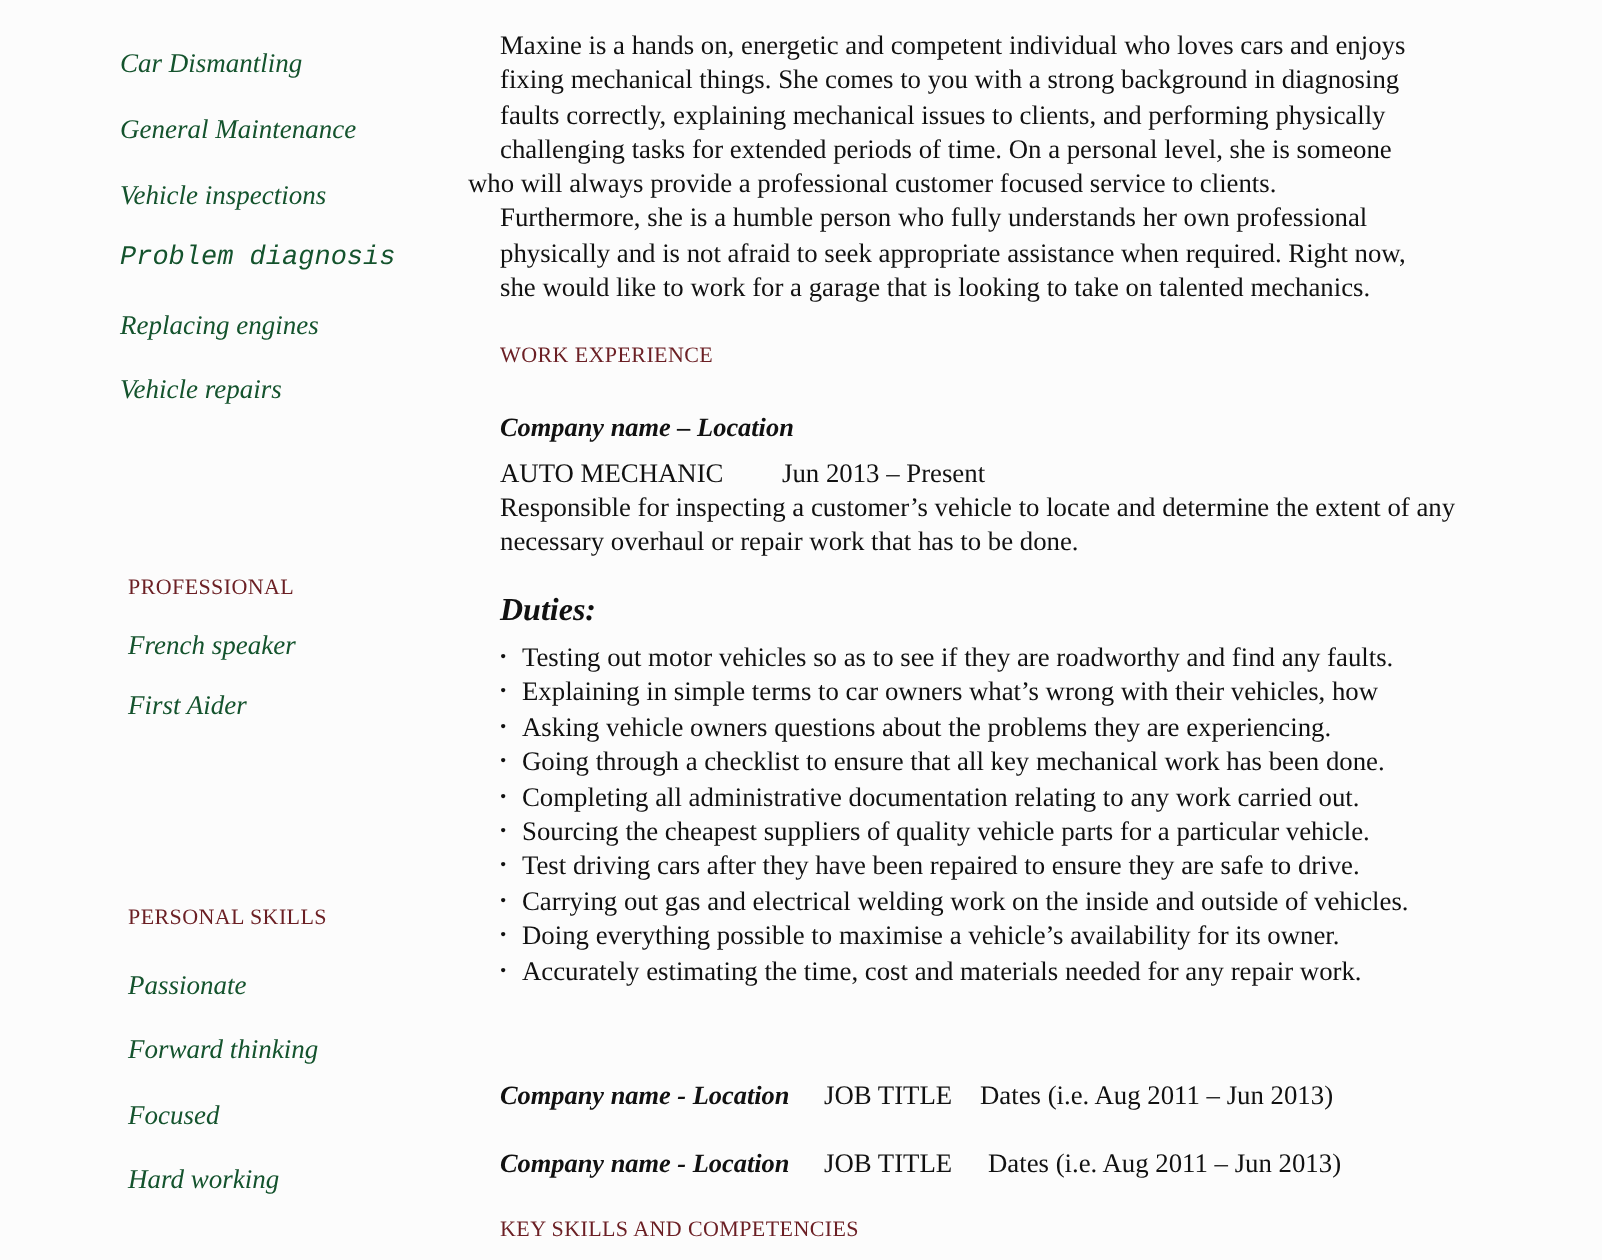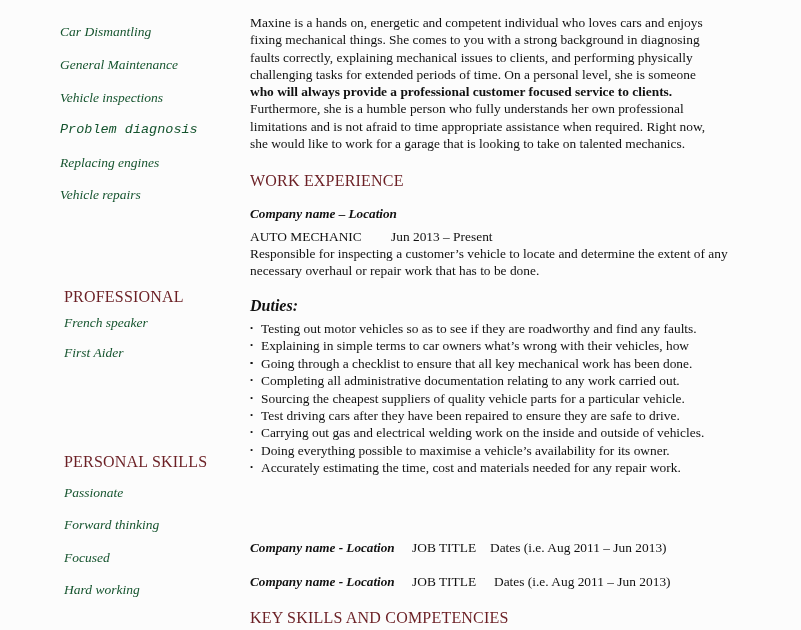--- a/index.html
+++ b/index.html
@@ -16,21 +16,21 @@
       color: #111111;
     }
     .abs { position: absolute; white-space: nowrap; }
     .skill {
       font-style: italic;
       font-size: 13.5px;
       color: #14532d;
     }
     .heading {
       color: #6b1f24;
-      font-size: 16px;
+      font-size: 11px;
       letter-spacing: 0.2px;
     }
     .bold-italic {
       font-weight: bold;
       font-style: italic;
       font-size: 13.2px;
     }
     .body-text {
       font-size: 13.4px;
     }
@@ -83,41 +83,41 @@
     <div class="abs skill" style="left:64px; top:582px;">Hard working</div>
   </div>
 </div>
 
 <div>
   <div>
     <div class="abs body-text" style="left:250px; top:15px;">Maxine is a hands on, energetic and competent individual who loves cars and enjoys</div>
     <div class="abs body-text" style="left:250px; top:32px;">fixing mechanical things. She comes to you with a strong background in diagnosing</div>
     <div class="abs body-text" style="left:250px; top:50px;">faults correctly, explaining mechanical issues to clients, and performing physically</div>
     <div class="abs body-text" style="left:250px; top:67px;">challenging tasks for extended periods of time. On a personal level, she is someone</div>
-    <div class="abs body-text" style="left:250px; top:84px;font-weight:bold;">who will always provide a professional customer focused service to clients.</div>
+    <div class="abs body-text" style="left:234px; top:84px;">who will always provide a professional customer focused service to clients.</div>
     <div class="abs body-text" style="left:250px; top:101px;">Furthermore, she is a humble person who fully understands her own professional</div>
-    <div class="abs body-text" style="left:250px; top:119px;">limitations and is not afraid to time appropriate assistance when required. Right now,</div>
+    <div class="abs body-text" style="left:250px; top:119px;">physically and is not afraid to seek appropriate assistance when required. Right now,</div>
     <div class="abs body-text" style="left:250px; top:136px;">she would like to work for a garage that is looking to take on talented mechanics.</div>
   </div>
 
   <div class="abs heading" style="left:250px; top:172px;">WORK EXPERIENCE</div>
 
   <div>
     <div class="abs bold-italic" style="left:250px; top:206px;">Company name – Location</div>
     <div class="abs body-text" style="left:250px; top:229px;">AUTO MECHANIC</div>
     <div class="abs body-text" style="left:391px; top:229px;">Jun 2013 – Present</div>
     <div class="abs body-text" style="left:250px; top:246px;">Responsible for inspecting a customer’s vehicle to locate and determine the extent of any</div>
     <div class="abs body-text" style="left:250px; top:263px;">necessary overhaul or repair work that has to be done.</div>
 
     <div class="abs" style="left:250px; top:297px; font-style:italic; font-weight:bold; font-size:16px;">Duties:</div>
 
     <ul class="duties">
       <li><span class="bullet">•</span><span>Testing out motor vehicles so as to see if they are roadworthy and find any faults.</span></li>
       <li><span class="bullet">•</span><span>Explaining in simple terms to car owners what’s wrong with their vehicles, how</span><br></li>
-      <li><span class="bullet">•</span></li>
+      <li><span class="bullet">•</span><span>Asking vehicle owners questions about the problems they are experiencing.</span></li>
       <li><span class="bullet">•</span><span>Going through a checklist to ensure that all key mechanical work has been done.</span></li>
       <li><span class="bullet">•</span><span>Completing all administrative documentation relating to any work carried out.</span></li>
       <li><span class="bullet">•</span><span>Sourcing the cheapest suppliers of quality vehicle parts for a particular vehicle.</span></li>
       <li><span class="bullet">•</span><span>Test driving cars after they have been repaired to ensure they are safe to drive.</span></li>
       <li><span class="bullet">•</span><span>Carrying out gas and electrical welding work on the inside and outside of vehicles.</span></li>
       <li><span class="bullet">•</span><span>Doing everything possible to maximise a vehicle’s availability for its owner.</span></li>
       <li><span class="bullet">•</span><span>Accurately estimating the time, cost and materials needed for any repair work.</span></li>
     </ul>
   </div>
 

